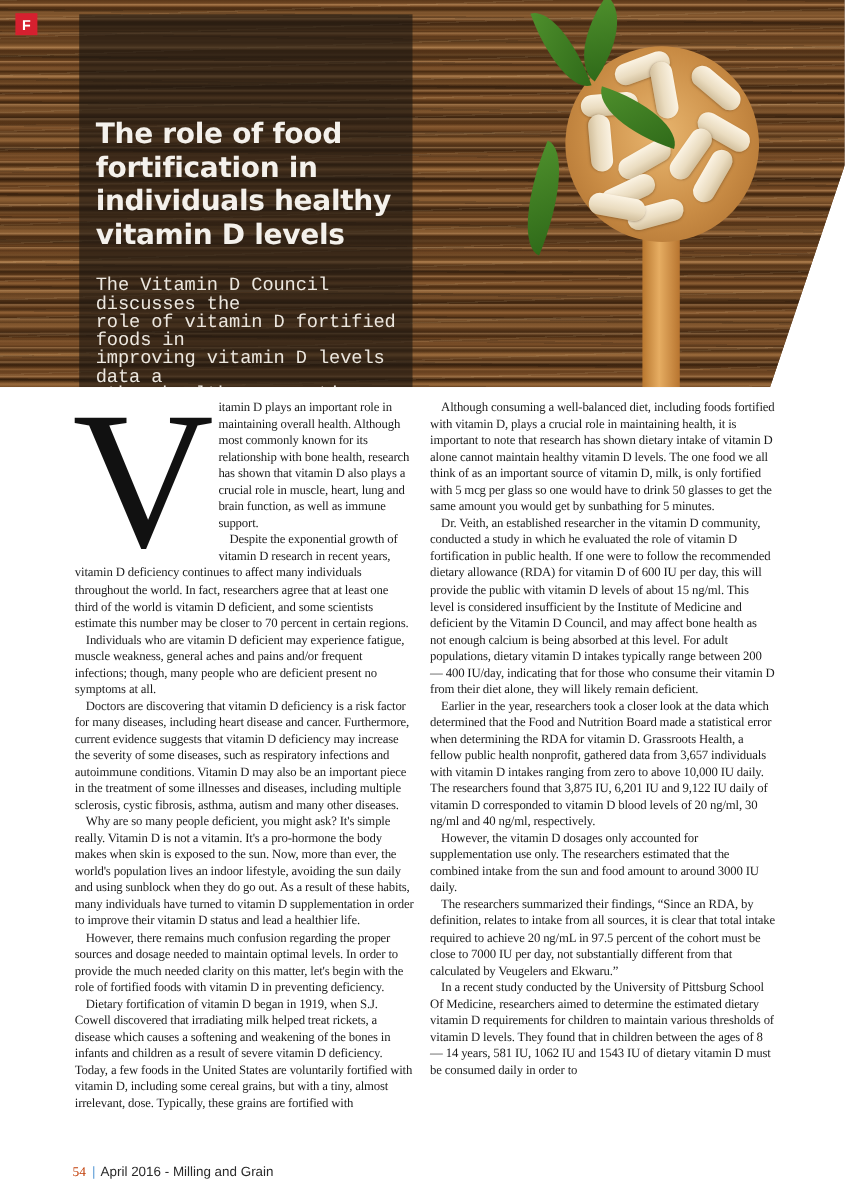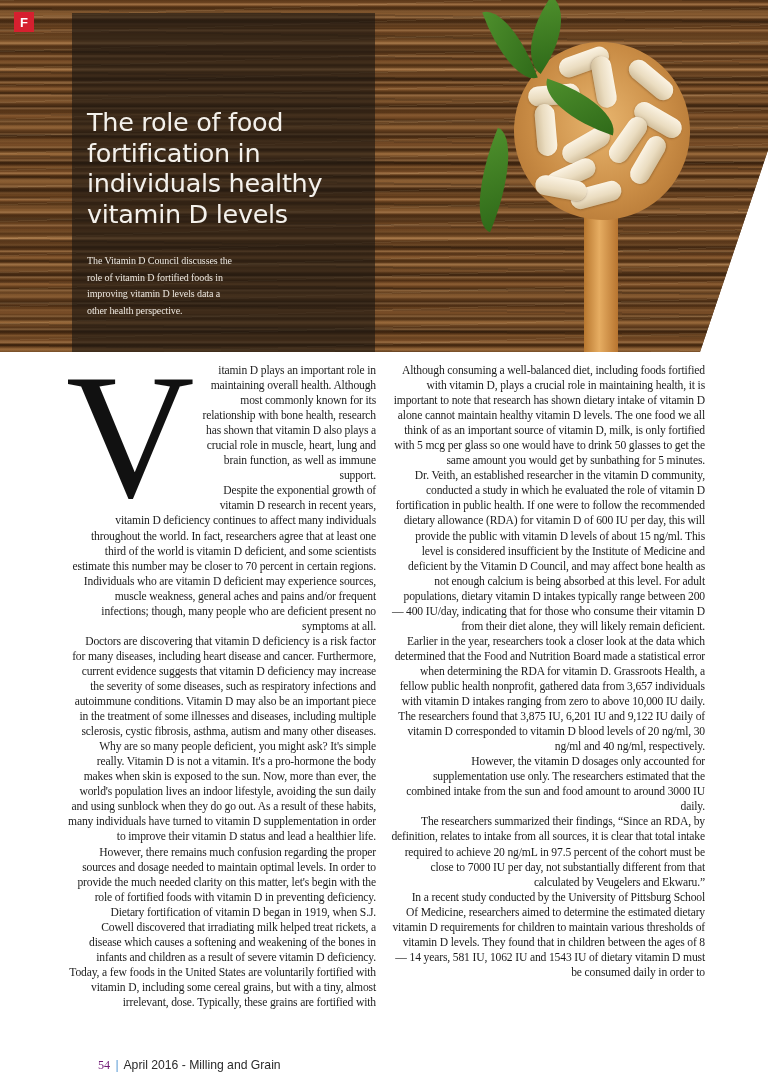--- a/index.html
+++ b/index.html
@@ -32,27 +32,27 @@
       background: rgba(28,22,17,0.62);
     }
     .logo-badge {
       position: absolute; left: 14px; top: 12px; width: 20px; height: 20px;
       background: #d6202f; color: #ffffff;
       font-family: "Liberation Sans", sans-serif; font-weight: bold; font-size: 13px;
       display: flex; align-items: center; justify-content: center;
     }
     .hero-title {
       position: absolute; left: 87px; top: 107px; width: 285px;
-      font-family: "DejaVu Sans", sans-serif; font-weight: 400;
+      font-family: "DejaVu Sans", sans-serif; font-weight: 700;
       font-size: 25.5px; line-height: 30.5px; color: #f4f1ec; letter-spacing: -0.3px;
     }
     .hero-subtitle {
       position: absolute; left: 87px; top: 253px; width: 285px;
-      font-family: Liberation Serif, serif;
-      font-size: 10px; line-height: 16.5px; color: #ece7df; letter-spacing: -0.1px;
+      font-family: Liberation Mono, monospace;
+      font-size: 17px; line-height: 16.5px; color: #ece7df; letter-spacing: -0.1px;
     }
 
     
     .spoon-bowl {
       position: absolute; left: 514px; top: 42px; width: 176px; height: 178px;
       border-radius: 50%;
       background: radial-gradient(ellipse at 50% 45%, #e8b56e 0%, #c98c45 55%, #a86b2c 100%);
       transform: rotate(-8deg);
     }
     .spoon-handle {
@@ -68,38 +68,38 @@
     .leaf {
       position: absolute; background: linear-gradient(135deg, #4e8f2c, #2f6a19);
       border-radius: 0 100% 0 100%;
     }
 
     
     .col {
       position: absolute; font-size: 11.6px; line-height: 15.05px; color: #1c1c1c;
       font-family: "Liberation Serif", serif; letter-spacing: -0.15px;
     }
-    .col p { text-indent: 10px; text-align: right; }
+    .col p { text-indent: 10px; }
     .col p.noindent { text-indent: 0; }
     .col-left { left: 68px; top: 363px; width: 308px; }
     .col-right { left: 391px; top: 363px; width: 314px; }
 
     .dropcap {
       float: left; font-size: 178px; line-height: 134px; height: 134px;
       margin: 6px 8px 0 -2px; font-family: "Liberation Serif", serif;
       color: #111; letter-spacing: -4px;
     }
     .intro { text-indent: 0 !important; }
 
     
     .footer {
       position: absolute; left: 66px; top: 1058px;
       font-family: "Liberation Sans", sans-serif; font-size: 12.2px; color: #2a2a2a;
     }
-    .footer .pnum { color: #701a75; font-family: "Liberation Serif", serif; margin-left: 32px; }
+    .footer .pnum { color: #c2410c; font-family: "Liberation Serif", serif; }
     .footer .sep { color: #5a9bd5; margin: 0 2px; }
   </style>
 </head>
 <body>
 
 <div class="hero">
   <div class="hero-grain"></div>
 
   <div class="spoon-handle"></div>
   <div class="spoon-bowl"></div>
@@ -135,21 +135,21 @@
     <span>role of vitamin D fortified foods in</span><br>
     <span>improving vitamin D levels data a</span><br>
     <span>other health perspective.</span>
   </p>
 </div>
 
 <div class="col col-left">
   <span class="dropcap">V</span>
   <p class="intro">itamin D plays an important role in maintaining overall health. Although most commonly known for its relationship with bone health, research has shown that vitamin D also plays a crucial role in muscle, heart, lung and brain function, as well as immune support.</p>
   <p>Despite the exponential growth of vitamin D research in recent years, vitamin D deficiency continues to affect many individuals throughout the world. In fact, researchers agree that at least one third of the world is vitamin D deficient, and some scientists estimate this number may be closer to 70 percent in certain regions.</p>
-  <p>Individuals who are vitamin D deficient may experience sources, muscle weakness, general aches and pains and/or frequent infections; though, many people who are deficient present no symptoms at all.</p>
+  <p>Individuals who are vitamin D deficient may experience fatigue, muscle weakness, general aches and pains and/or frequent infections; though, many people who are deficient present no symptoms at all.</p>
   <p>Doctors are discovering that vitamin D deficiency is a risk factor for many diseases, including heart disease and cancer. Furthermore, current evidence suggests that vitamin D deficiency may increase the severity of some diseases, such as respiratory infections and autoimmune conditions. Vitamin D may also be an important piece in the treatment of some illnesses and diseases, including multiple sclerosis, cystic fibrosis, asthma, autism and many other diseases.</p>
   <p>Why are so many people deficient, you might ask? It's simple really. Vitamin D is not a vitamin. It's a pro-hormone the body makes when skin is exposed to the sun. Now, more than ever, the world's population lives an indoor lifestyle, avoiding the sun daily and using sunblock when they do go out. As a result of these habits, many individuals have turned to vitamin D supplementation in order to improve their vitamin D status and lead a healthier life.</p>
   <p>However, there remains much confusion regarding the proper sources and dosage needed to maintain optimal levels. In order to provide the much needed clarity on this matter, let's begin with the role of fortified foods with vitamin D in preventing deficiency.</p>
   <p>Dietary fortification of vitamin D began in 1919, when S.J. Cowell discovered that irradiating milk helped treat rickets, a disease which causes a softening and weakening of the bones in infants and children as a result of severe vitamin D deficiency. Today, a few foods in the United States are voluntarily fortified with vitamin D, including some cereal grains, but with a tiny, almost irrelevant, dose. Typically, these grains are fortified with</p>
 </div>
 
 <div class="col col-right">
   <p>Although consuming a well-balanced diet, including foods fortified with vitamin D, plays a crucial role in maintaining health, it is important to note that research has shown dietary intake of vitamin D alone cannot maintain healthy vitamin D levels. The one food we all think of as an important source of vitamin D, milk, is only fortified with 5 mcg per glass so one would have to drink 50 glasses to get the same amount you would get by sunbathing for 5 minutes.</p>
   <p>Dr. Veith, an established researcher in the vitamin D community, conducted a study in which he evaluated the role of vitamin D fortification in public health. If one were to follow the recommended dietary allowance (RDA) for vitamin D of 600 IU per day, this will provide the public with vitamin D levels of about 15 ng/ml. This level is considered insufficient by the Institute of Medicine and deficient by the Vitamin D Council, and may affect bone health as not enough calcium is being absorbed at this level. For adult populations, dietary vitamin D intakes typically range between 200 — 400 IU/day, indicating that for those who consume their vitamin D from their diet alone, they will likely remain deficient.</p>
   <p>Earlier in the year, researchers took a closer look at the data which determined that the Food and Nutrition Board made a statistical error when determining the RDA for vitamin D. Grassroots Health, a fellow public health nonprofit, gathered data from 3,657 individuals with vitamin D intakes ranging from zero to above 10,000 IU daily. The researchers found that 3,875 IU, 6,201 IU and 9,122 IU daily of vitamin D corresponded to vitamin D blood levels of 20 ng/ml, 30 ng/ml and 40 ng/ml, respectively.</p>

